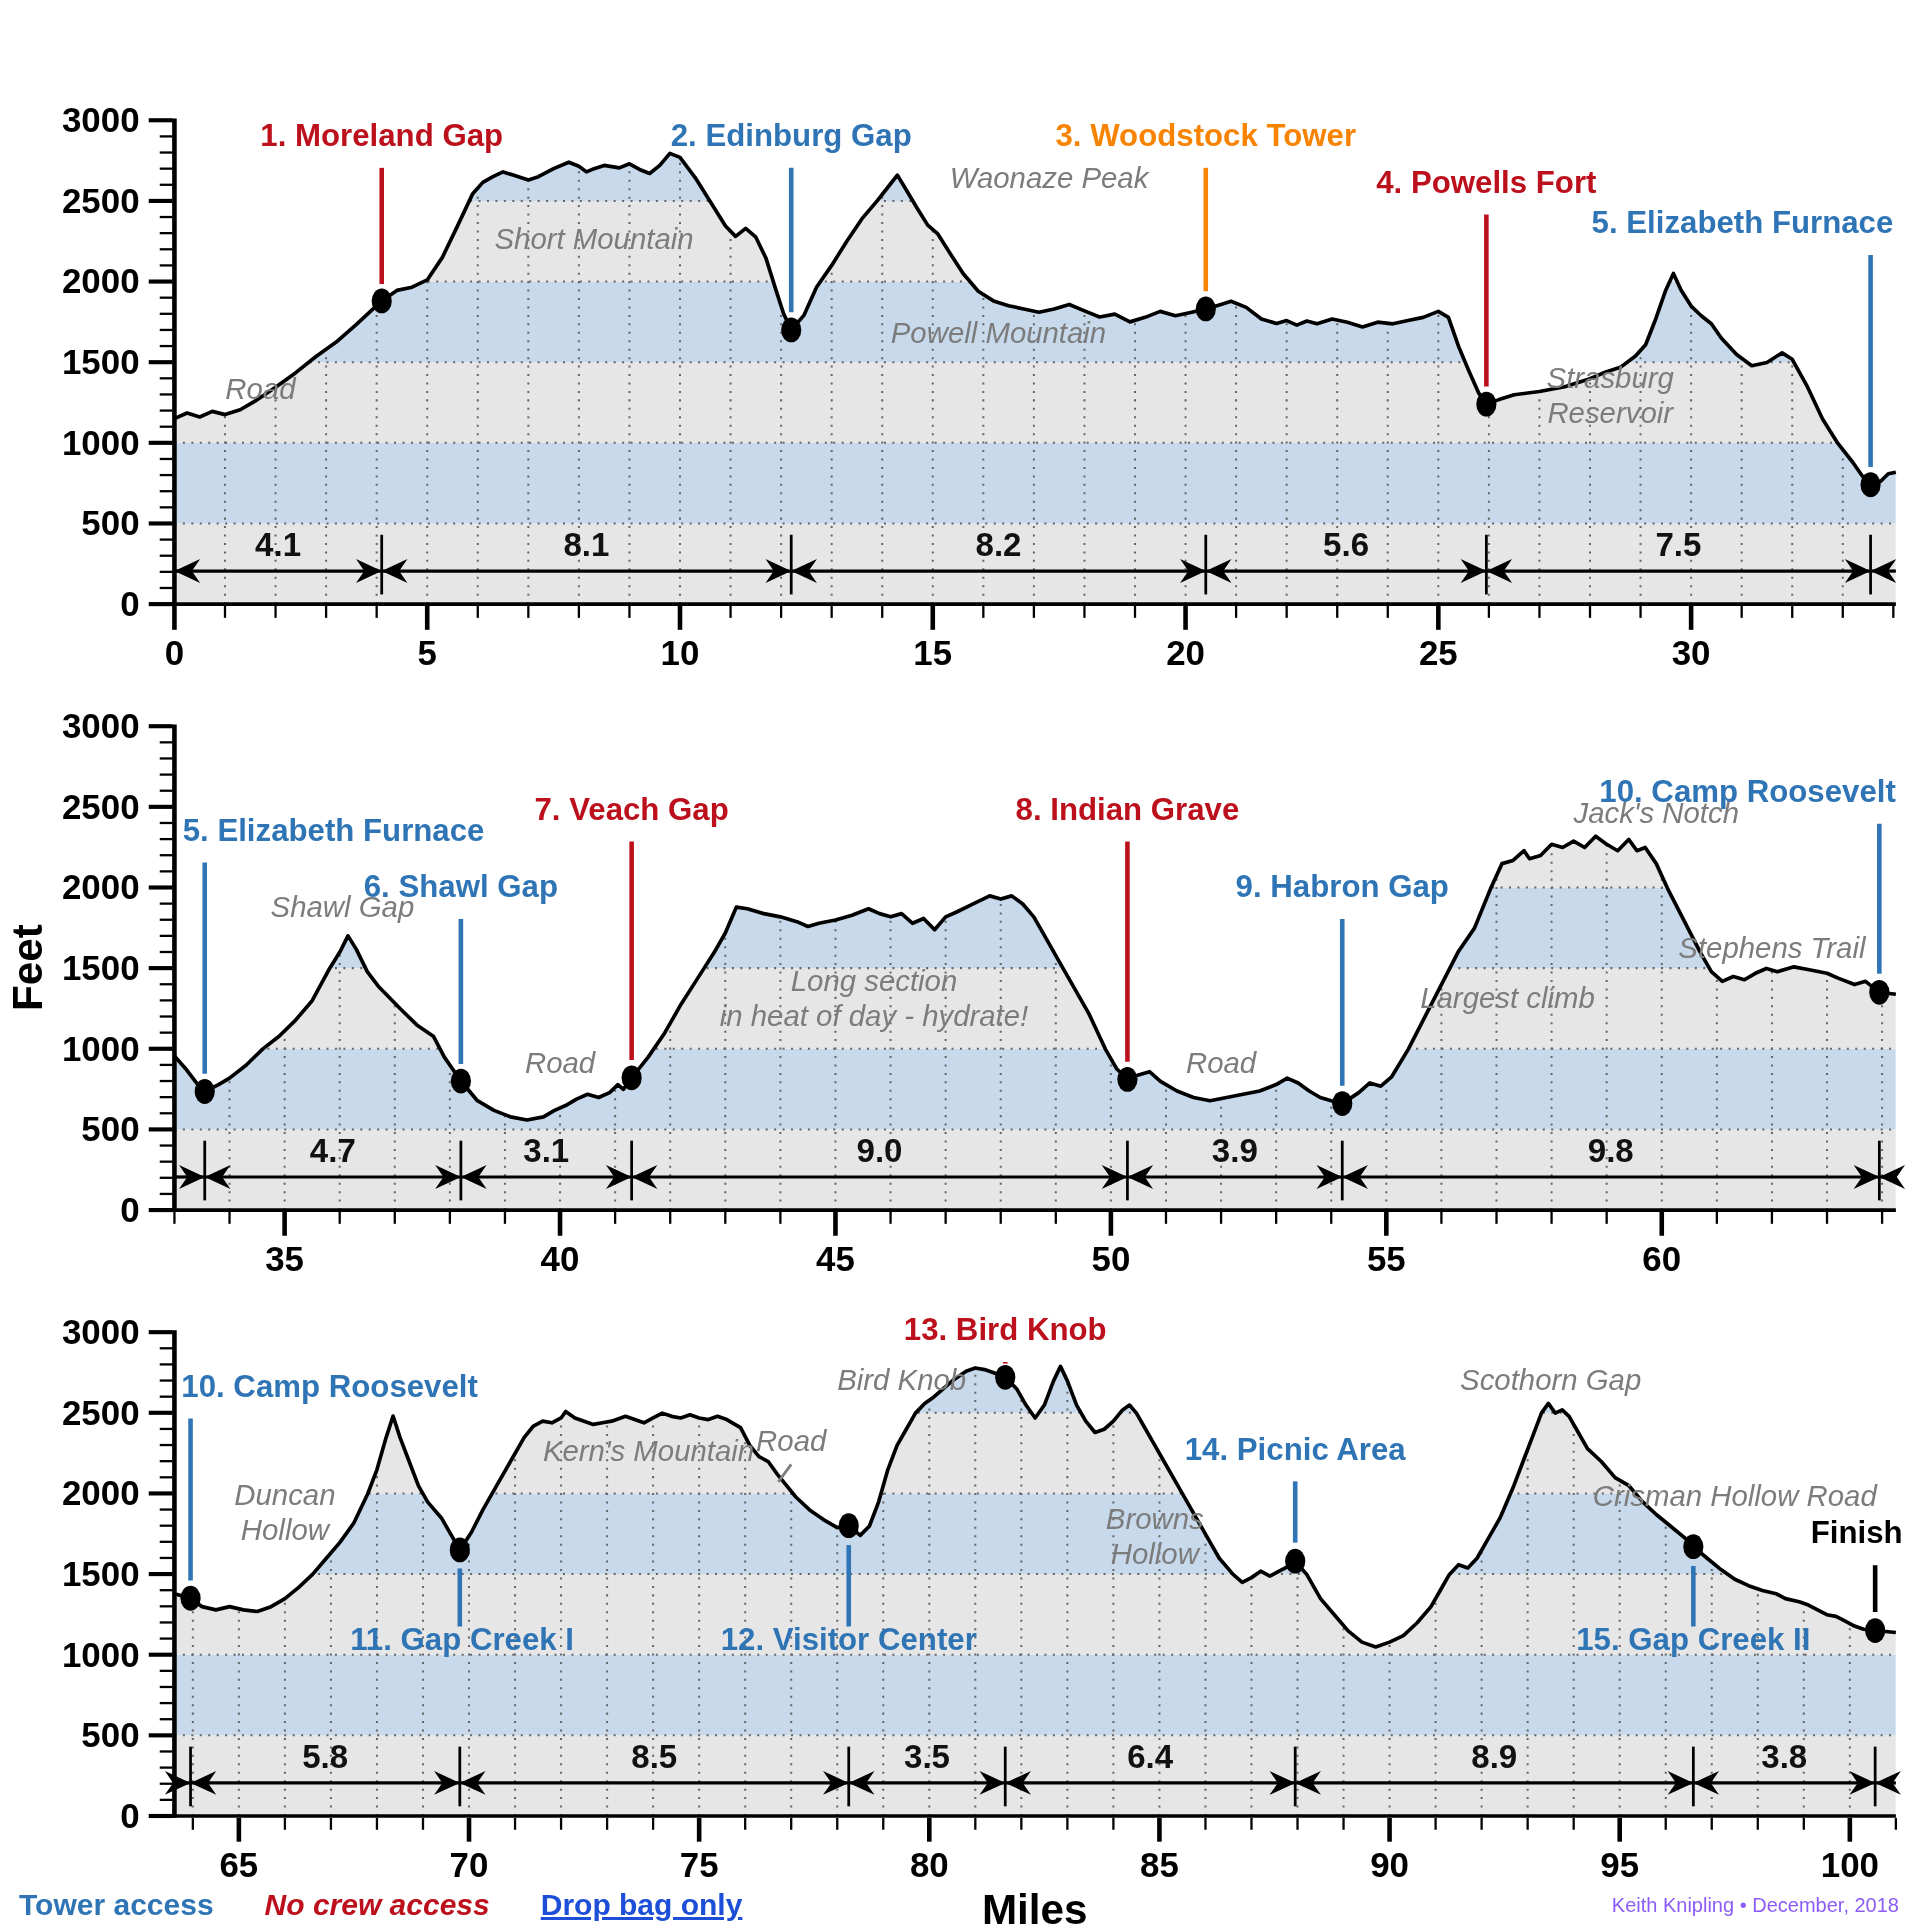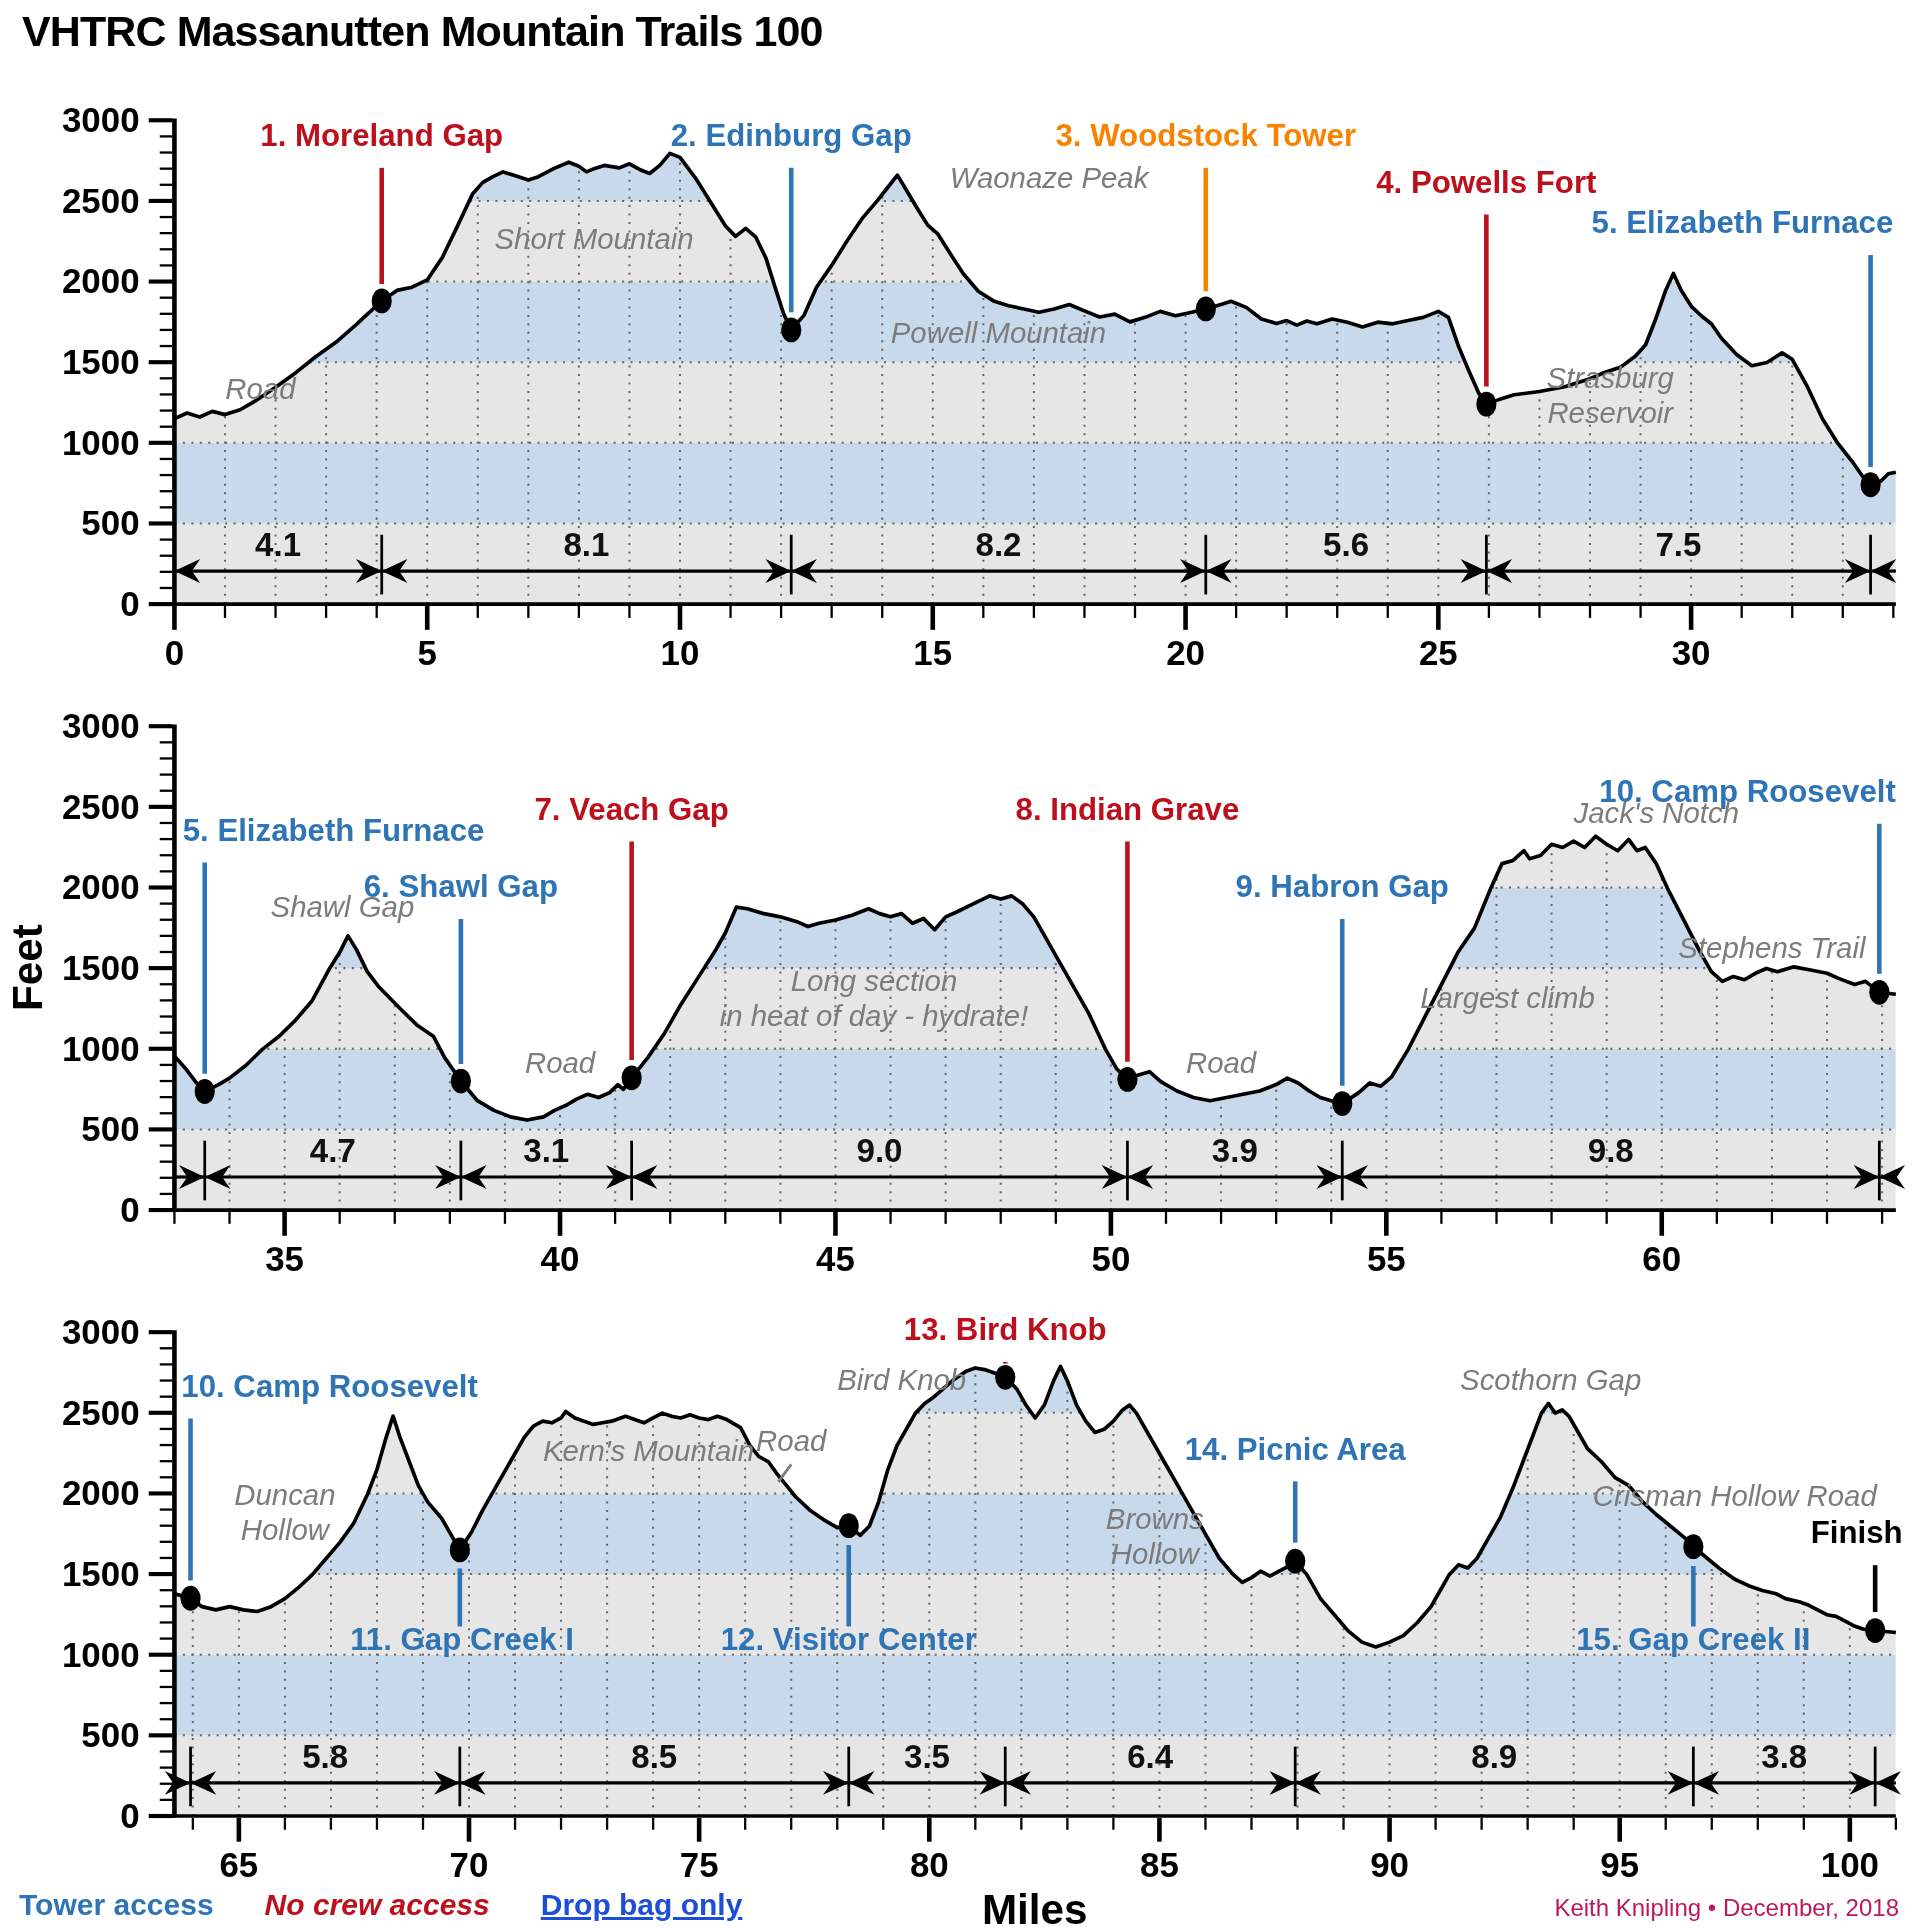--- a/index.html
+++ b/index.html
@@ -2,33 +2,32 @@
 <html style="font-size:14.7px"><head>
 <meta charset="utf-8">
 <style>
   html,body{margin:0;padding:0;background:#fff;}
   .page{position:relative;width:1928px;height:1928px;background:#fff;overflow:hidden;
         font-family:"Liberation Sans","DejaVu Sans",sans-serif;}
   .title{position:absolute;left:22px;top:7.3px;font-size:43px;font-weight:bold;color:#000;letter-spacing:-0.9px;}
   .subtitle{position:absolute;right:24px;top:29px;font-size:28.5px;font-weight:bold;color:#000;}
   .legend{position:absolute;left:19px;top:1888px;font-size:30px;font-weight:bold;}
   .legend span{margin-right:51px;}
-  .credit{position:absolute;right:29px;top:1894px;font-size:24px;color:#be185d;}
+  .credit{position:absolute;right:29px;top:1894px;font-size:20px;color:#8b5cf6;}
   svg text{font-family:"Liberation Sans","DejaVu Sans",sans-serif;}
   .ytick,.xtick{font-size:38px;font-weight:bold;fill:#000;}
   .seg{font-size:36px;font-weight:bold;fill:#111;}
   .stl{font-size:34px;font-weight:bold;}
   .ter{font-size:32px;font-style:italic;fill:#7c7c7c;}
   .axt{font-size:46px;font-weight:bold;fill:#000;}
 </style>
 </head>
 <body>
 
 <div class="page">
-  <div class="title">VHTRC Massanutten Mountain Trails 100</div>
 
   <svg id="chart-svg" width="1928" height="1928" viewBox="0 0 2100 2100">
       <g>
         <defs>
           <clipPath id="clip0">
             <path d="M 190 658 L 190 455.98333333333335 L 203.76651982378854 449.83500000000004 L 217.53303964757708 454.2266666666667 L 231.29955947136563 448.0783333333334 L 245.0660792951542 451.5916666666667 L 261.58590308370043 446.32166666666666 L 278.1057268722467 436.65999999999997 L 300.1321585903084 421.72833333333335 L 322.1585903083701 405.9183333333333 L 344.18502202643174 388.3516666666667 L 366.2114537444934 372.5416666666667 L 388.2378854625551 353.2183333333333 L 415.7709251101321 327.74666666666667 L 432.29074889867843 316.3283333333333 L 448.8105726872247 312.815 L 465.33039647577095 304.91 L 481.8502202643172 280.31666666666666 L 498.3700440528635 246.06166666666667 L 514.8898678414098 210.92833333333334 L 525.9030837004406 198.63166666666666 L 536.9162995594713 192.48333333333335 L 547.9295154185022 187.2133333333333 L 558.9427312775331 190.7266666666667 L 575.4625550660794 195.99666666666667 L 586.4757709251102 192.48333333333335 L 602.9955947136564 183.7 L 619.5154185022027 176.67333333333335 L 630.5286343612336 181.065 L 638.7885462555066 187.2133333333333 L 647.0484581497799 183.7 L 658.0616740088105 180.18666666666667 L 674.5814977973569 182.82166666666666 L 685.5947136563877 178.43 L 696.6079295154186 184.57833333333332 L 707.6211453744494 188.97000000000003 L 718.6343612334803 180.18666666666667 L 729.647577092511 167.01166666666666 L 740.6607929515419 171.4033333333333 L 757.1806167400881 193.36166666666668 L 773.7004405286344 219.71166666666664 L 790.2202643171806 246.06166666666667 L 801.2334801762115 257.48 L 812.2466960352424 248.69666666666666 L 823.2599118942732 258.35833333333335 L 834.273127753304 281.195 L 845.2863436123348 316.3283333333333 L 853.546255506608 341.8 L 861.8061674008811 359.3666666666667 L 875.5726872246696 343.5566666666667 L 889.3392070484582 312.815 L 905.8590308370044 289.1 L 922.3788546255507 262.75 L 938.8986784140969 238.1566666666667 L 955.4185022026433 218.83333333333331 L 966.431718061674 204.77999999999997 L 977.4449339207049 190.7266666666667 L 988.4581497797358 209.17166666666668 L 999.4713656387665 227.61666666666667 L 1010.4845814977974 245.18333333333334 L 1021.4977973568283 254.84500000000003 L 1032.511013215859 272.4116666666667 L 1049.0308370044054 297.8833333333333 L 1065.5506607929515 317.20666666666665 L 1082.070484581498 327.74666666666667 L 1098.590308370044 333.01666666666665 L 1115.1101321585904 336.53 L 1131.6299559471368 340.04333333333335 L 1148.1497797356828 336.53 L 1164.6696035242292 331.61133333333333 L 1181.1894273127755 338.638 L 1197.7092511013216 345.31333333333333 L 1214.229074889868 342.15133333333335 L 1230.7488986784142 350.5833333333333 L 1247.2687224669605 345.6646666666667 L 1263.7885462555066 339.165 L 1280.308370044053 343.908 L 1296.8281938325993 340.3946666666667 L 1313.3480176211456 336.53 L 1329.8678414096917 331.61133333333333 L 1340.8810572687225 328.098 L 1357.4008810572689 334.7733333333333 L 1373.9207048458152 347.42133333333334 L 1390.4405286343613 352.34 L 1401.4537444933922 349.178 L 1412.466960352423 354.0966666666667 L 1423.480176211454 349.705 L 1434.4933920704848 352.6913333333333 L 1451.0132158590309 347.42133333333334 L 1467.5330396475772 350.93466666666666 L 1484.0528634361235 356.20466666666664 L 1500.5726872246696 350.93466666666666 L 1517.092511013216 352.6913333333333 L 1533.6123348017622 349.178 L 1550.1321585903086 345.6646666666667 L 1566.6519823788547 339.165 L 1577.6651982378855 345.6646666666667 L 1588.6784140969164 377.2846666666667 L 1599.6916299559473 403.6346666666667 L 1610.7048458149782 428.228 L 1618.9647577092512 440.17333333333335 L 1632.7312775330397 435.2546666666667 L 1649.251101321586 429.98466666666667 L 1676.7841409691632 426.4713333333333 L 1704.3171806167402 421.2013333333333 L 1731.8502202643174 412.418 L 1748.3700440528635 405.39133333333336 L 1764.8898678414098 400.1213333333333 L 1781.4096916299561 387.82466666666664 L 1792.422907488987 375.528 L 1803.4361233480176 347.42133333333334 L 1814.4493392070485 315.80133333333333 L 1822.7092511013218 297.8833333333333 L 1830.9691629955948 315.80133333333333 L 1841.9823788546257 333.368 L 1852.9955947136566 343.908 L 1864.0088105726873 352.6913333333333 L 1875.0220264317181 368.5013333333333 L 1891.5418502202645 386.068 L 1908.0616740088108 398.36466666666666 L 1924.5814977973569 394.85133333333334 L 1941.1013215859032 384.3113333333333 L 1952.114537444934 391.338 L 1968.6343612334801 421.2013333333333 L 1985.1541850220267 456.33466666666664 L 2001.6740088105728 482.68466666666666 L 2018.1938325991193 503.7646666666667 L 2029.20704845815 519.5746666666666 L 2037.4669603524228 528.0066666666667 L 2048.480176211454 524.142 L 2056.740088105727 516.0613333333333 L 2065 514.3046666666667 L 2065 658 Z"></path>
           </clipPath>
         </defs>
         <g clip-path="url(#clip0)">
           <rect x="190" y="570.1666666666666" width="1875" height="87.83333333333337" fill="#e6e6e6"></rect>

